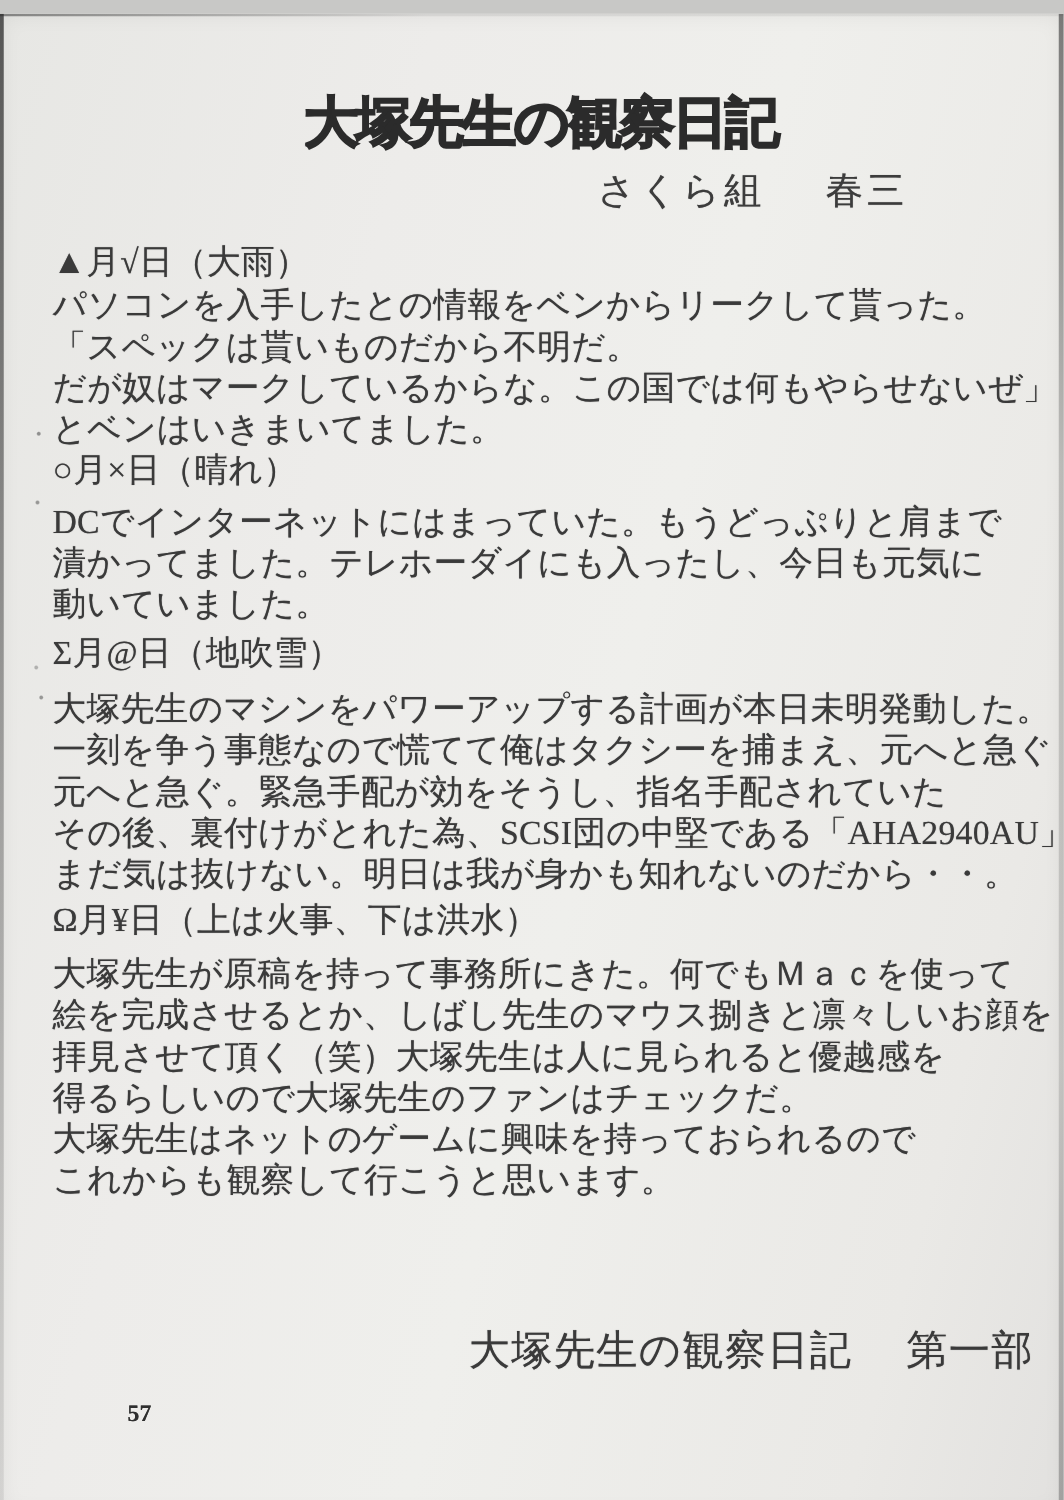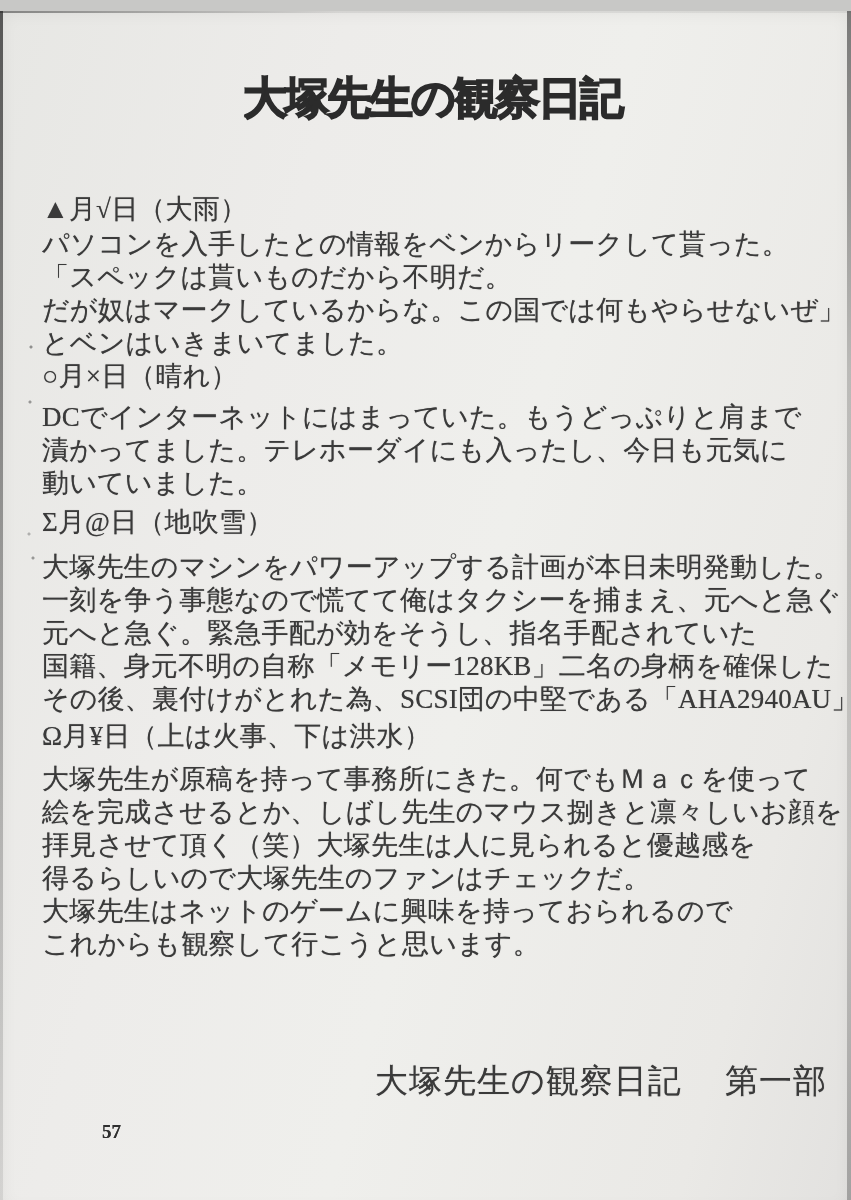--- a/index.html
+++ b/index.html
@@ -75,20 +75,24 @@
 </head>
 <body>
 
 <div class="page">
   <div class="edge-top"></div>
   <div class="edge-left"></div>
   <div class="edge-right"></div>
 
   <h1 class="title">大塚先生の観察日記</h1>
 
+  <div class="byline">
+    <span>さくら組</span>
+    <span class="author">春三</span>
+  </div>
 
   <div class="entries">
 
     <section class="entry e2">
       <div class="ehead">▲月√日（大雨）</div>
       <div class="eline">パソコンを入手したとの情報をベンからリークして貰った。</div>
       <div class="eline">「スペックは貰いものだから不明だ。</div>
       <div class="eline">だが奴はマークしているからな。この国では何もやらせないぜ」</div>
       <div class="eline">とベンはいきまいてました。</div>
     </section>
@@ -98,22 +102,22 @@
       <div class="eline">DCでインターネットにはまっていた。もうどっぷりと肩まで</div>
       <div class="eline">漬かってました。テレホーダイにも入ったし、今日も元気に</div>
       <div class="eline">動いていました。</div>
     </section>
 
     <section class="entry e3">
       <div class="ehead">Σ月@日（地吹雪）</div>
       <div class="eline">大塚先生のマシンをパワーアップする計画が本日未明発動した。</div>
       <div class="eline">一刻を争う事態なので慌てて俺はタクシーを捕まえ、元へと急ぐ</div>
       <div class="eline">元へと急ぐ。緊急手配が効をそうし、指名手配されていた</div>
-      <div class="eline">国籍、身元不明の自称「メモリー128KB」二名の身柄を確保した</div>
       <div class="eline">その後、裏付けがとれた為、SCSI団の中堅である「AHA2940AU」</div>
+      <div class="eline">まだ気は抜けない。明日は我が身かも知れないのだから・・。</div>
     </section>
 
     <section class="entry e4">
       <div class="ehead">Ω月¥日（上は火事、下は洪水）</div>
       <div class="eline">大塚先生が原稿を持って事務所にきた。何でもＭａｃを使って</div>
       <div class="eline">絵を完成させるとか、しばし先生のマウス捌きと凛々しいお顔を</div>
       <div class="eline">拝見させて頂く（笑）大塚先生は人に見られると優越感を</div>
       <div class="eline">得るらしいので大塚先生のファンはチェックだ。</div>
       <div class="eline">大塚先生はネットのゲームに興味を持っておられるので</div>
       <div class="eline">これからも観察して行こうと思います。</div>

